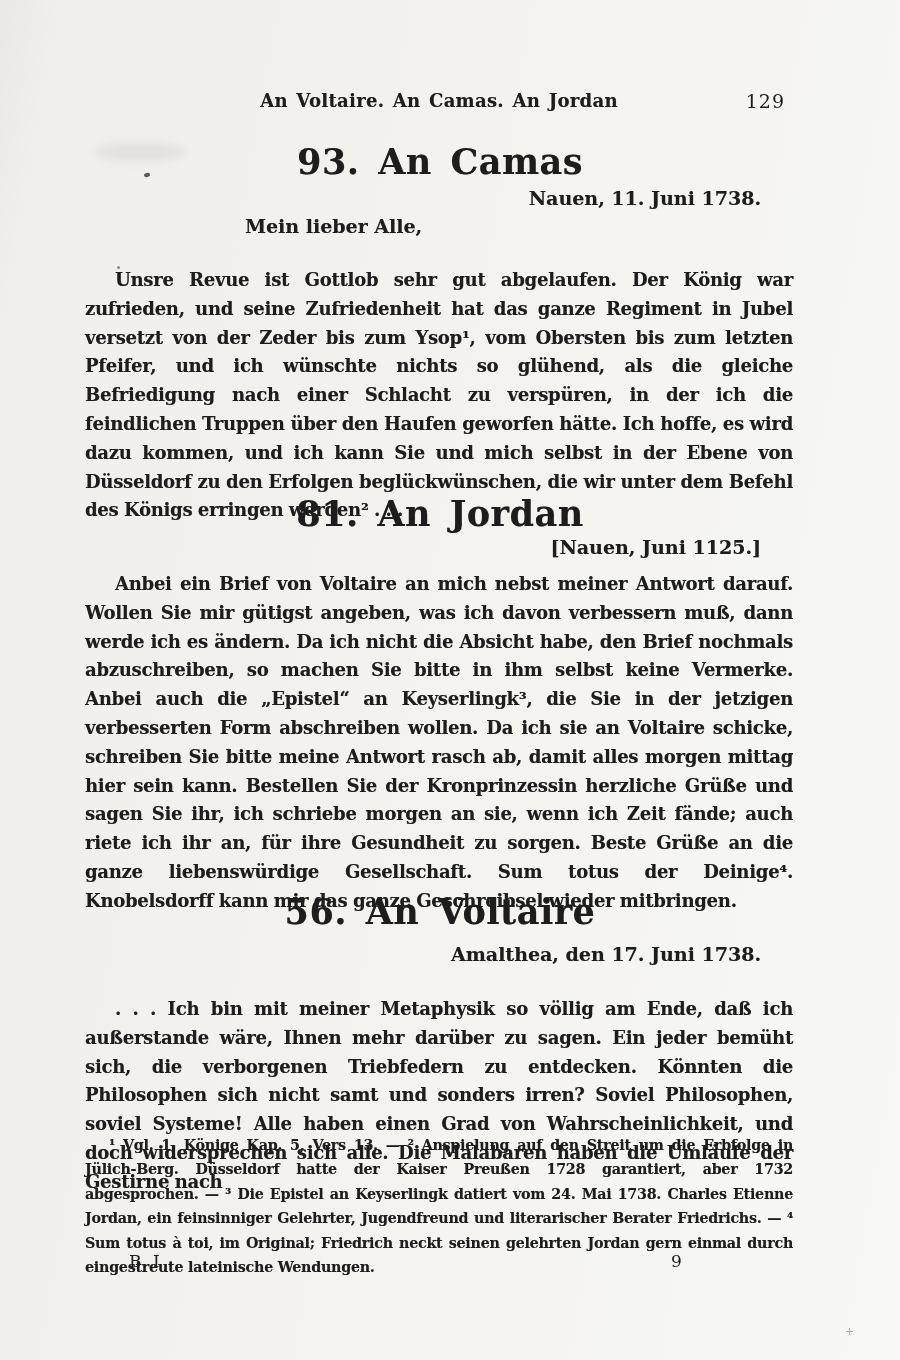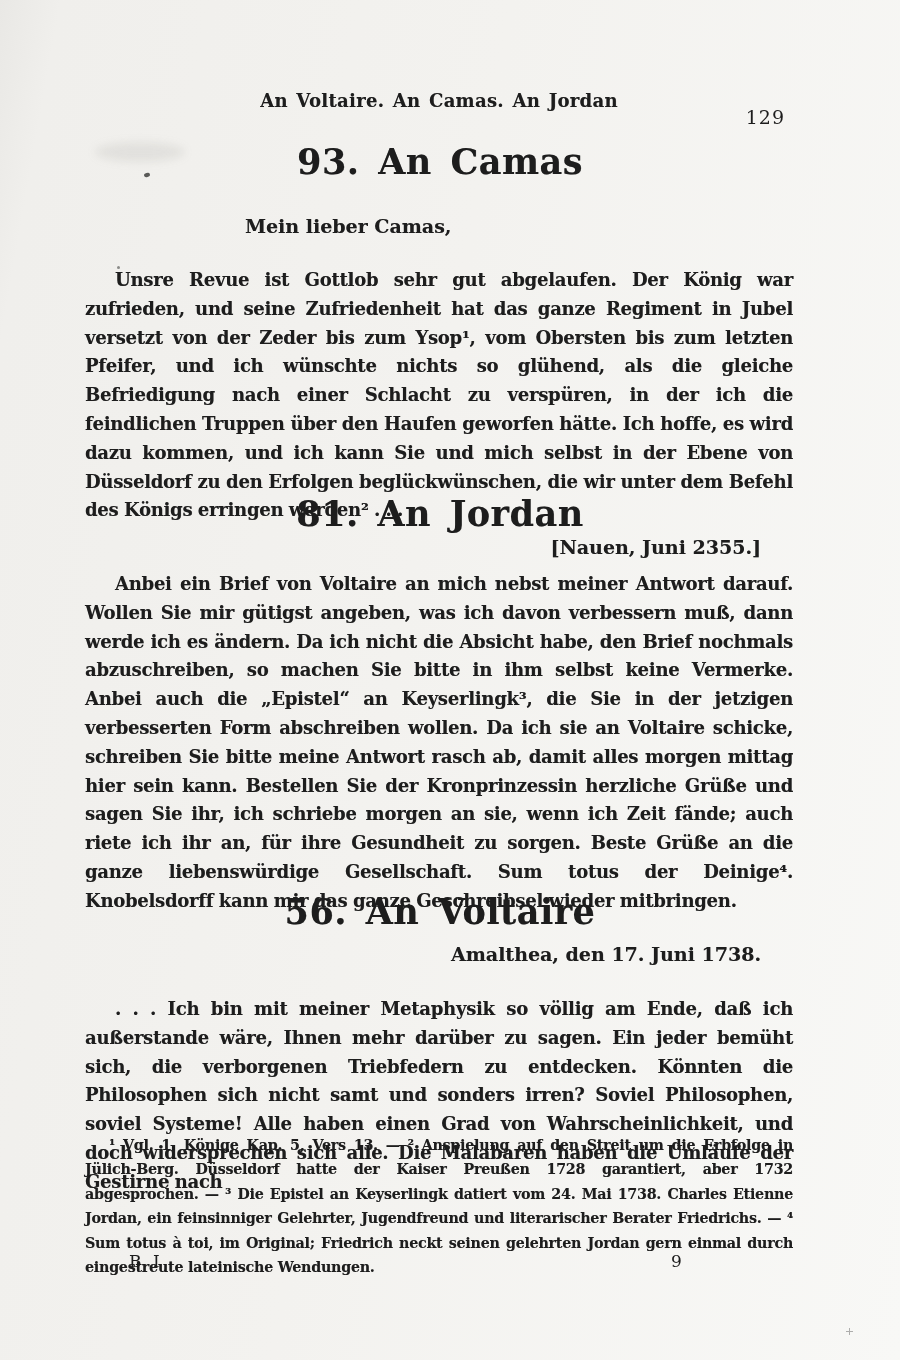--- a/index.html
+++ b/index.html
@@ -39,21 +39,20 @@
     letter-spacing: 0.3px;
     word-spacing: 2px;
     text-align: center;
   }
   .page-number {
     position: absolute;
     right: 8px;
     top: 0;
     font-size: 19px;
     letter-spacing: 1px;
-    margin-top: 16px;
   }
 
   
   .smudge {
     position: absolute;
     left: 95px;
     top: 142px;
     width: 90px;
     height: 20px;
     background: rgba(120,120,118,0.12);
@@ -151,25 +150,26 @@
   <div class="speck-1"></div>
   <div class="speck-2"></div>
   <div class="plus-mark"></div>
 
   <div class="block running-header">
     <span class="fraktur">An Voltaire. An Camas. An Jordan</span>
     <span class="page-number antiqua">129</span>
   </div>
 
   <h2 class="block letter-title title-93 fraktur">93. An Camas</h2>
-  <div class="block salutation fraktur">Mein lieber Camas,</div>
+  <div class="block dateline dateline-93 fraktur">Nauen, 11. Juni 1738.</div>
+  <div class="block salutation fraktur">Mein lieber Alle,</div>
   <p class="block letter-body body-93 fraktur">Unsre Revue ist Gottlob sehr gut abgelaufen. Der König war zufrieden, und seine Zufriedenheit hat das ganze Regiment in Jubel versetzt von der Zeder bis zum Ysop¹, vom Obersten bis zum letzten Pfeifer, und ich wünschte nichts so glühend, als die gleiche Befriedigung nach einer Schlacht zu verspüren, in der ich die feindlichen Truppen über den Haufen geworfen hätte. Ich hoffe, es wird dazu kommen, und ich kann Sie und mich selbst in der Ebene von Düsseldorf zu den Erfolgen beglückwünschen, die wir unter dem Befehl des Königs erringen werden² . . .</p>
 
   <h2 class="block letter-title title-94 fraktur">81. An Jordan</h2>
-  <div class="block dateline dateline-94 fraktur">[Nauen, Juni 2355.]</div>
+  <div class="block dateline dateline-94 fraktur">[Nauen, Juni 1125.]</div>
   <p class="block letter-body body-94 fraktur">Anbei ein Brief von Voltaire an mich nebst meiner Antwort darauf. Wollen Sie mir gütigst angeben, was ich davon verbessern muß, dann werde ich es ändern. Da ich nicht die Absicht habe, den Brief nochmals abzuschreiben, so machen Sie bitte in ihm selbst keine Vermerke. Anbei auch die „Epistel“ an Keyserlingk³, die Sie in der jetzigen verbesserten Form abschreiben wollen. Da ich sie an Voltaire schicke, schreiben Sie bitte meine Antwort rasch ab, damit alles morgen mittag hier sein kann. Bestellen Sie der Kronprinzessin herzliche Grüße und sagen Sie ihr, ich schriebe morgen an sie, wenn ich Zeit fände; auch riete ich ihr an, für ihre Gesundheit zu sorgen. Beste Grüße an die ganze liebenswürdige Gesellschaft. Sum totus der Deinige⁴. Knobelsdorff kann mir das ganze Geschreibsel wieder mitbringen.</p>
 
   <h2 class="block letter-title title-95 fraktur">56. An Voltaire</h2>
   <div class="block dateline dateline-95 fraktur">Amalthea, den 17. Juni 1738.</div>
   <p class="block letter-body body-95 fraktur">. . . Ich bin mit meiner Metaphysik so völlig am Ende, daß ich außerstande wäre, Ihnen mehr darüber zu sagen. Ein jeder bemüht sich, die verborgenen Triebfedern zu entdecken. Könnten die Philosophen sich nicht samt und sonders irren? Soviel Philosophen, soviel Systeme! Alle haben einen Grad von Wahrscheinlichkeit, und doch widersprechen sich alle. Die Malabaren haben die Umläufe der Gestirne nach</p>
 
   <div class="block footnotes fraktur">¹ Vgl. 1. Könige Kap. 5, Vers 13. — ² Anspielung auf den Streit um die Erbfolge in Jülich-Berg. Düsseldorf hatte der Kaiser Preußen 1728 garantiert, aber 1732 abgesprochen. — ³ Die Epistel an Keyserlingk datiert vom 24. Mai 1738. Charles Etienne Jordan, ein feinsinniger Gelehrter, Jugendfreund und literarischer Berater Friedrichs. — ⁴ Sum totus à toi, im Original; Friedrich neckt seinen gelehrten Jordan gern einmal durch eingestreute lateinische Wendungen.</div>
 
   <div class="block footer">
     <span class="signature-mark antiqua">B I</span>

